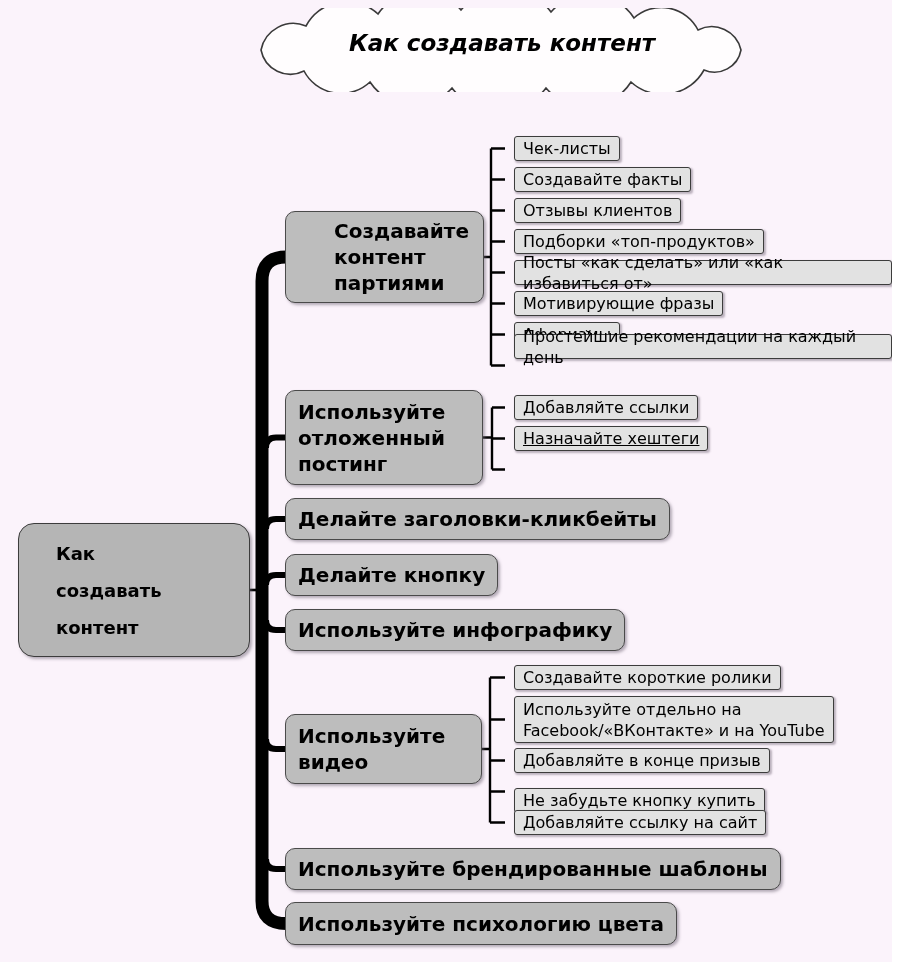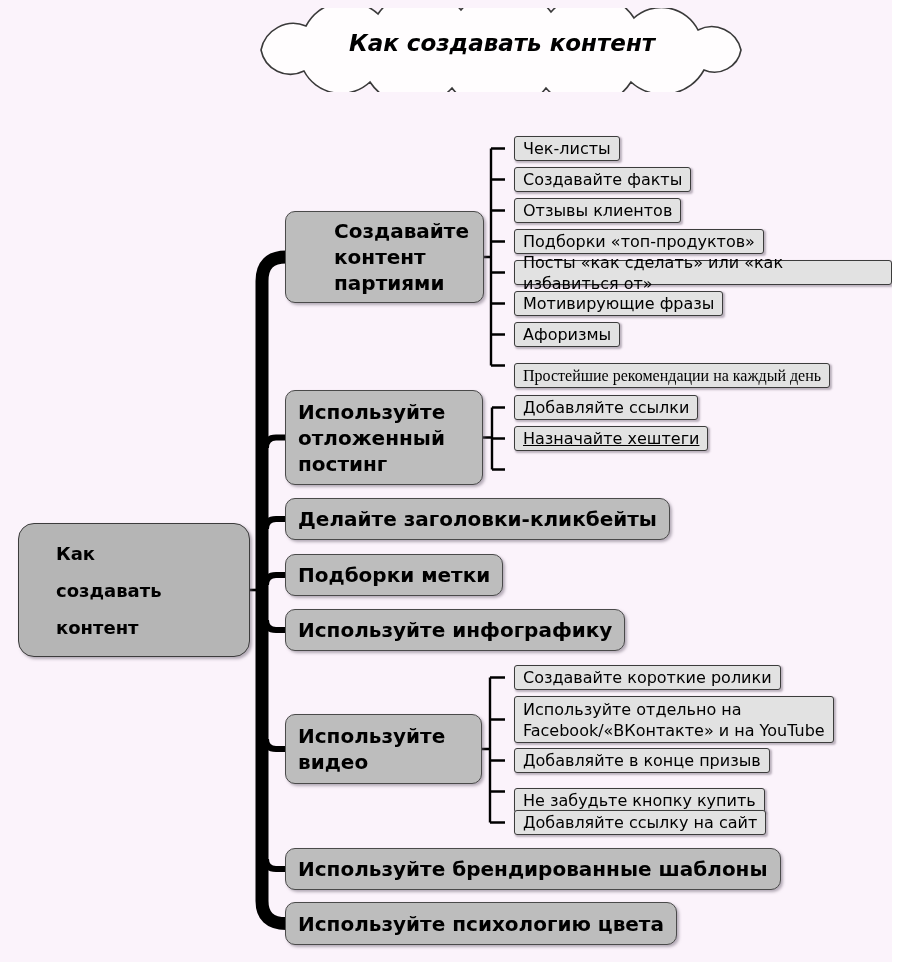--- a/index.html
+++ b/index.html
@@ -93,35 +93,35 @@
 создавать
 контент</div>
 
   <div class="node" style="left:285px; top:211px; width:199px; height:92px;padding-left:48px;">Создавайте
 контент
 партиями</div>
   <div class="node" style="left:285px; top:390px; width:198px; height:95px;">Используйте
 отложенный
 постинг</div>
   <div class="node single" style="left:285px; top:498px;">Делайте заголовки-кликбейты</div>
-  <div class="node single" style="left:285px; top:554px;">Подборки метки</div>
+  <div class="node single" style="left:285px; top:554px;">Делайте кнопку</div>
   <div class="node single" style="left:285px; top:609px;">Используйте инфографику</div>
   <div class="node" style="left:285px; top:714px; width:197px; height:70px;">Используйте
 видео</div>
   <div class="node single" style="left:285px; top:848px;">Используйте брендированные шаблоны</div>
   <div class="node single" style="left:285px; top:902px; height:43px;">Используйте психологию цвета</div>
 
   <div class="leaf" style="top:136px;">Чек-листы</div>
   <div class="leaf" style="top:167px;">Создавайте факты</div>
   <div class="leaf" style="top:198px;">Отзывы клиентов</div>
   <div class="leaf" style="top:229px;">Подборки «топ-продуктов»</div>
   <div class="leaf" style="top:260px;">Посты «как сделать» или «как избавиться от»</div>
   <div class="leaf" style="top:291px;">Мотивирующие фразы</div>
   <div class="leaf" style="top:322px;">Афоризмы</div>
-  <div class="leaf" style="top:363px;font-family:Liberation Serif, serif;">Простейшие рекомендации на каждый день</div>
+  <div class="leaf" style="top:334px;">Простейшие рекомендации на каждый день</div>
 
   <div class="leaf" style="top:395px;">Добавляйте ссылки</div>
   <div class="leaf" style="top:426px;text-decoration:underline;">Назначайте хештеги</div>
 
   <div class="leaf" style="top:665px;">Создавайте короткие ролики</div>
   <div class="leaf" style="top:696px; height:47px;">Используйте отдельно на
 Facebook/«ВКонтакте» и на YouTube</div>
   <div class="leaf" style="top:748px;">Добавляйте в конце призыв</div>
   <div class="leaf" style="top:788px;">Не забудьте кнопку купить</div>
   <div class="leaf" style="top:810px;">Добавляйте ссылку на сайт</div>

